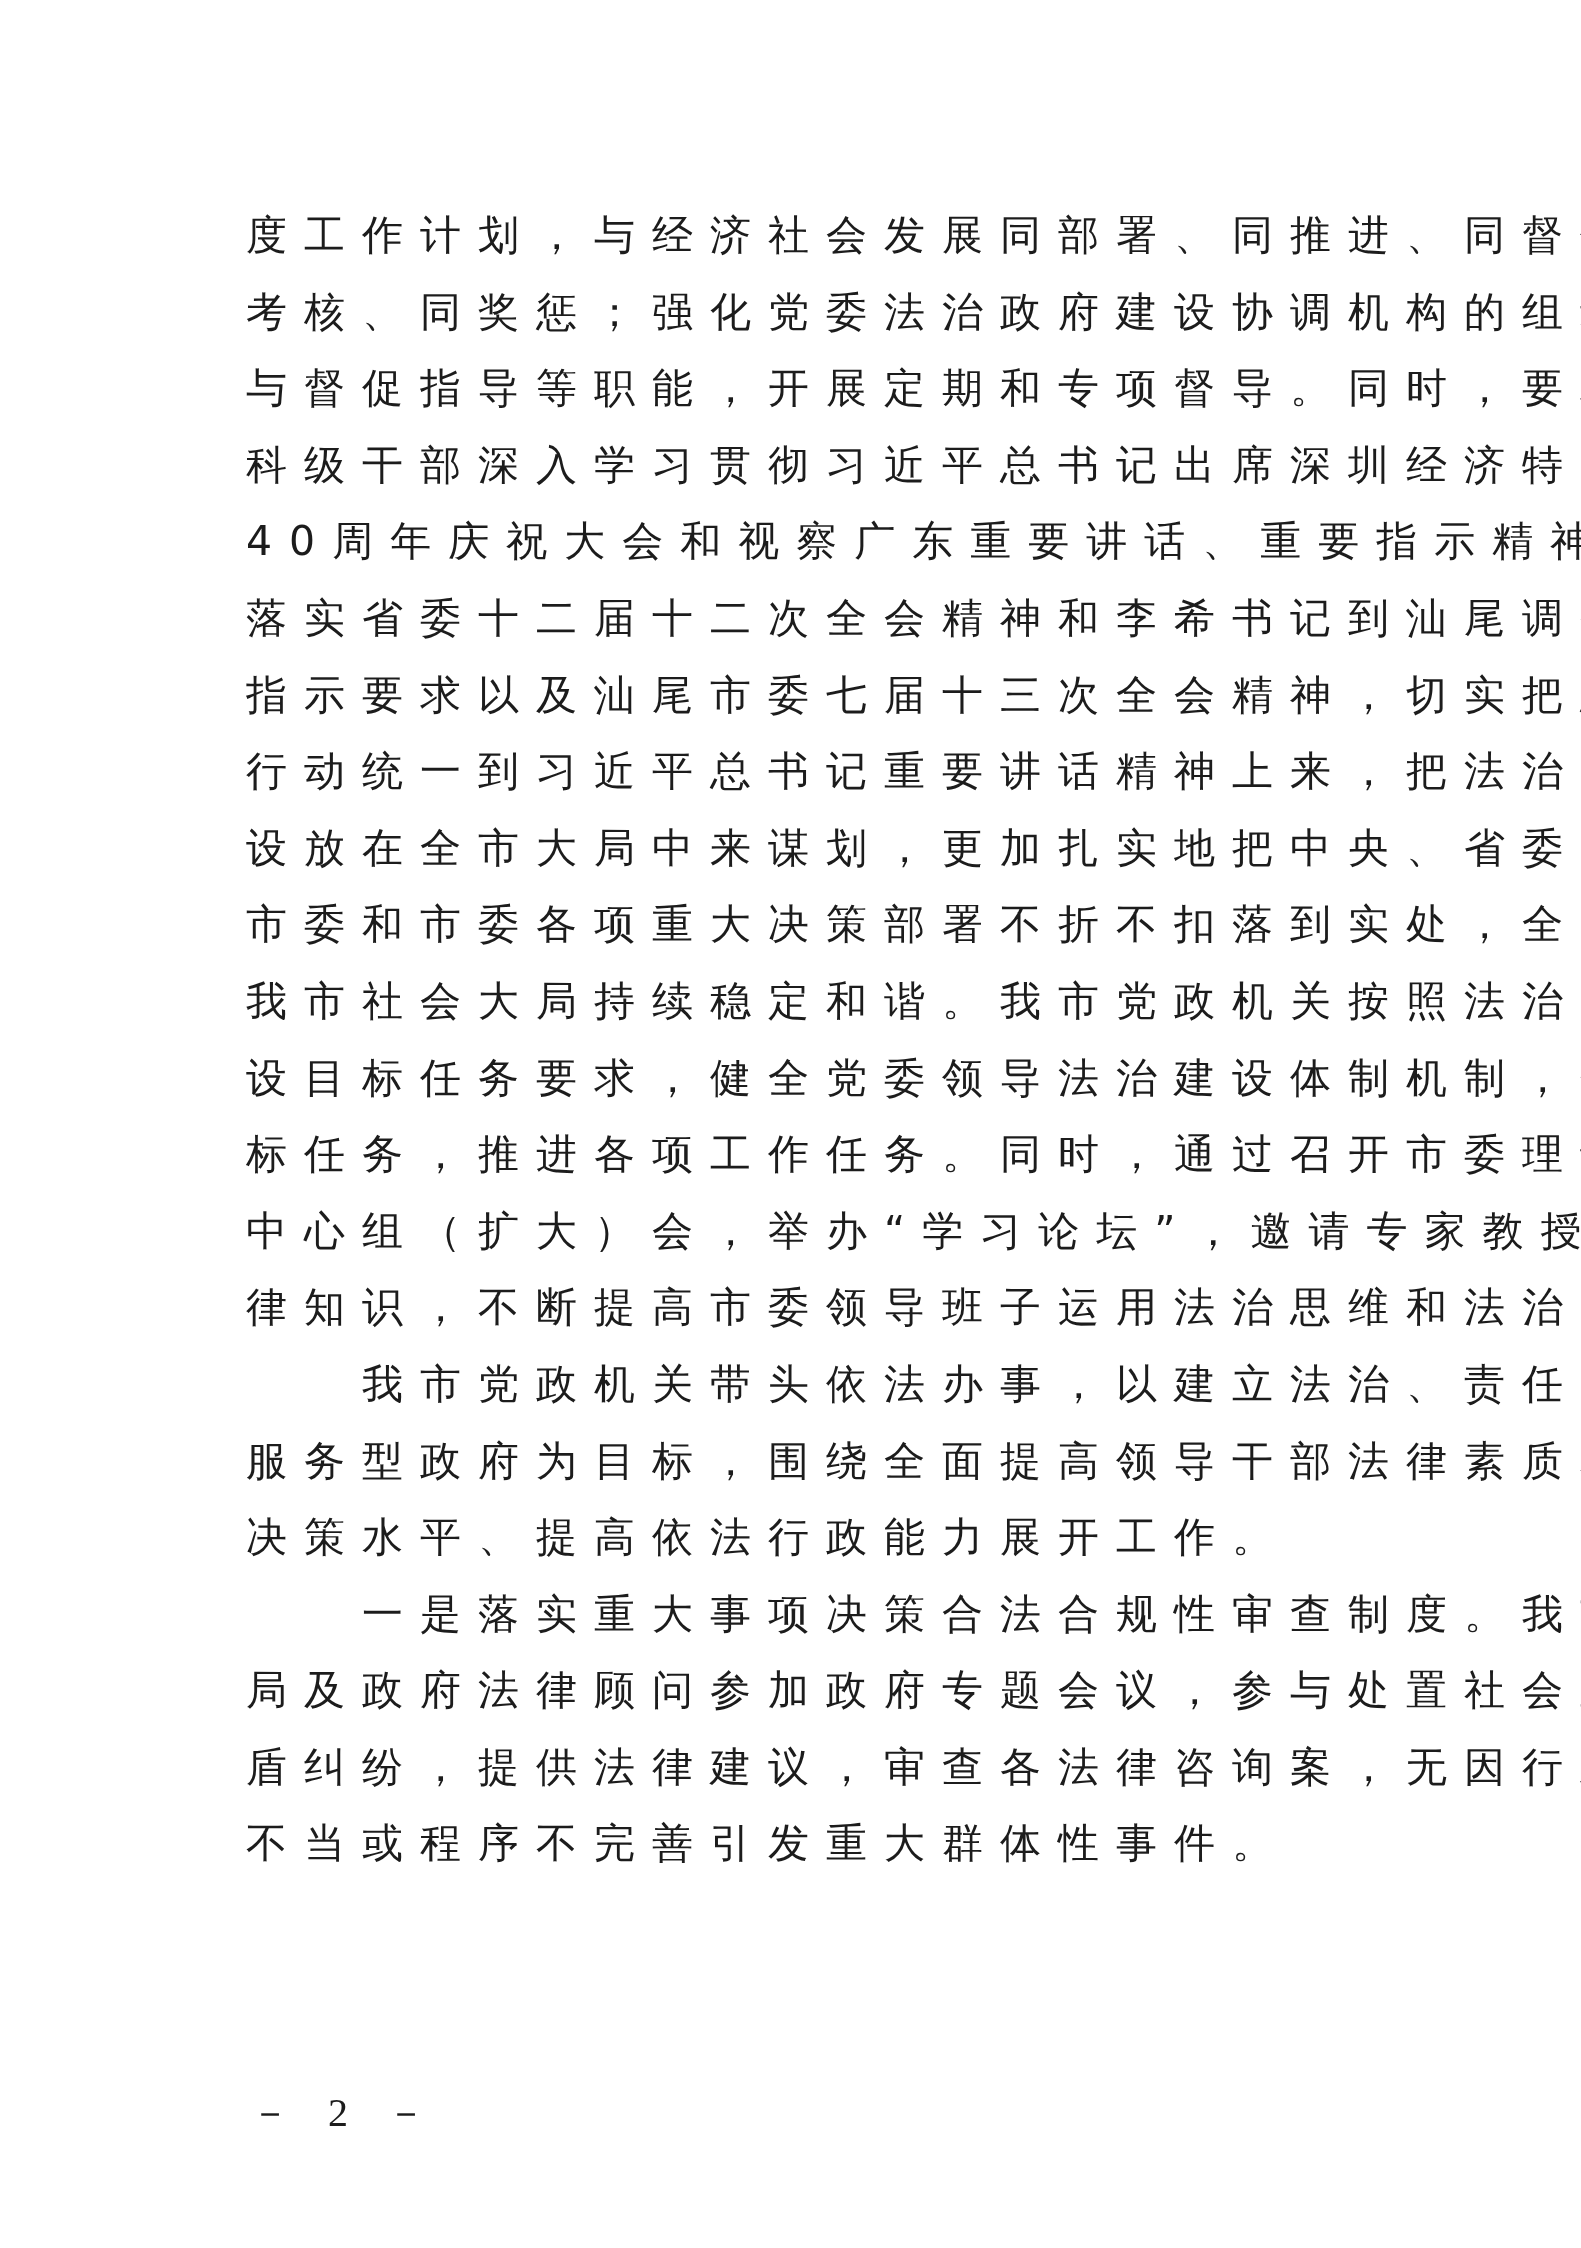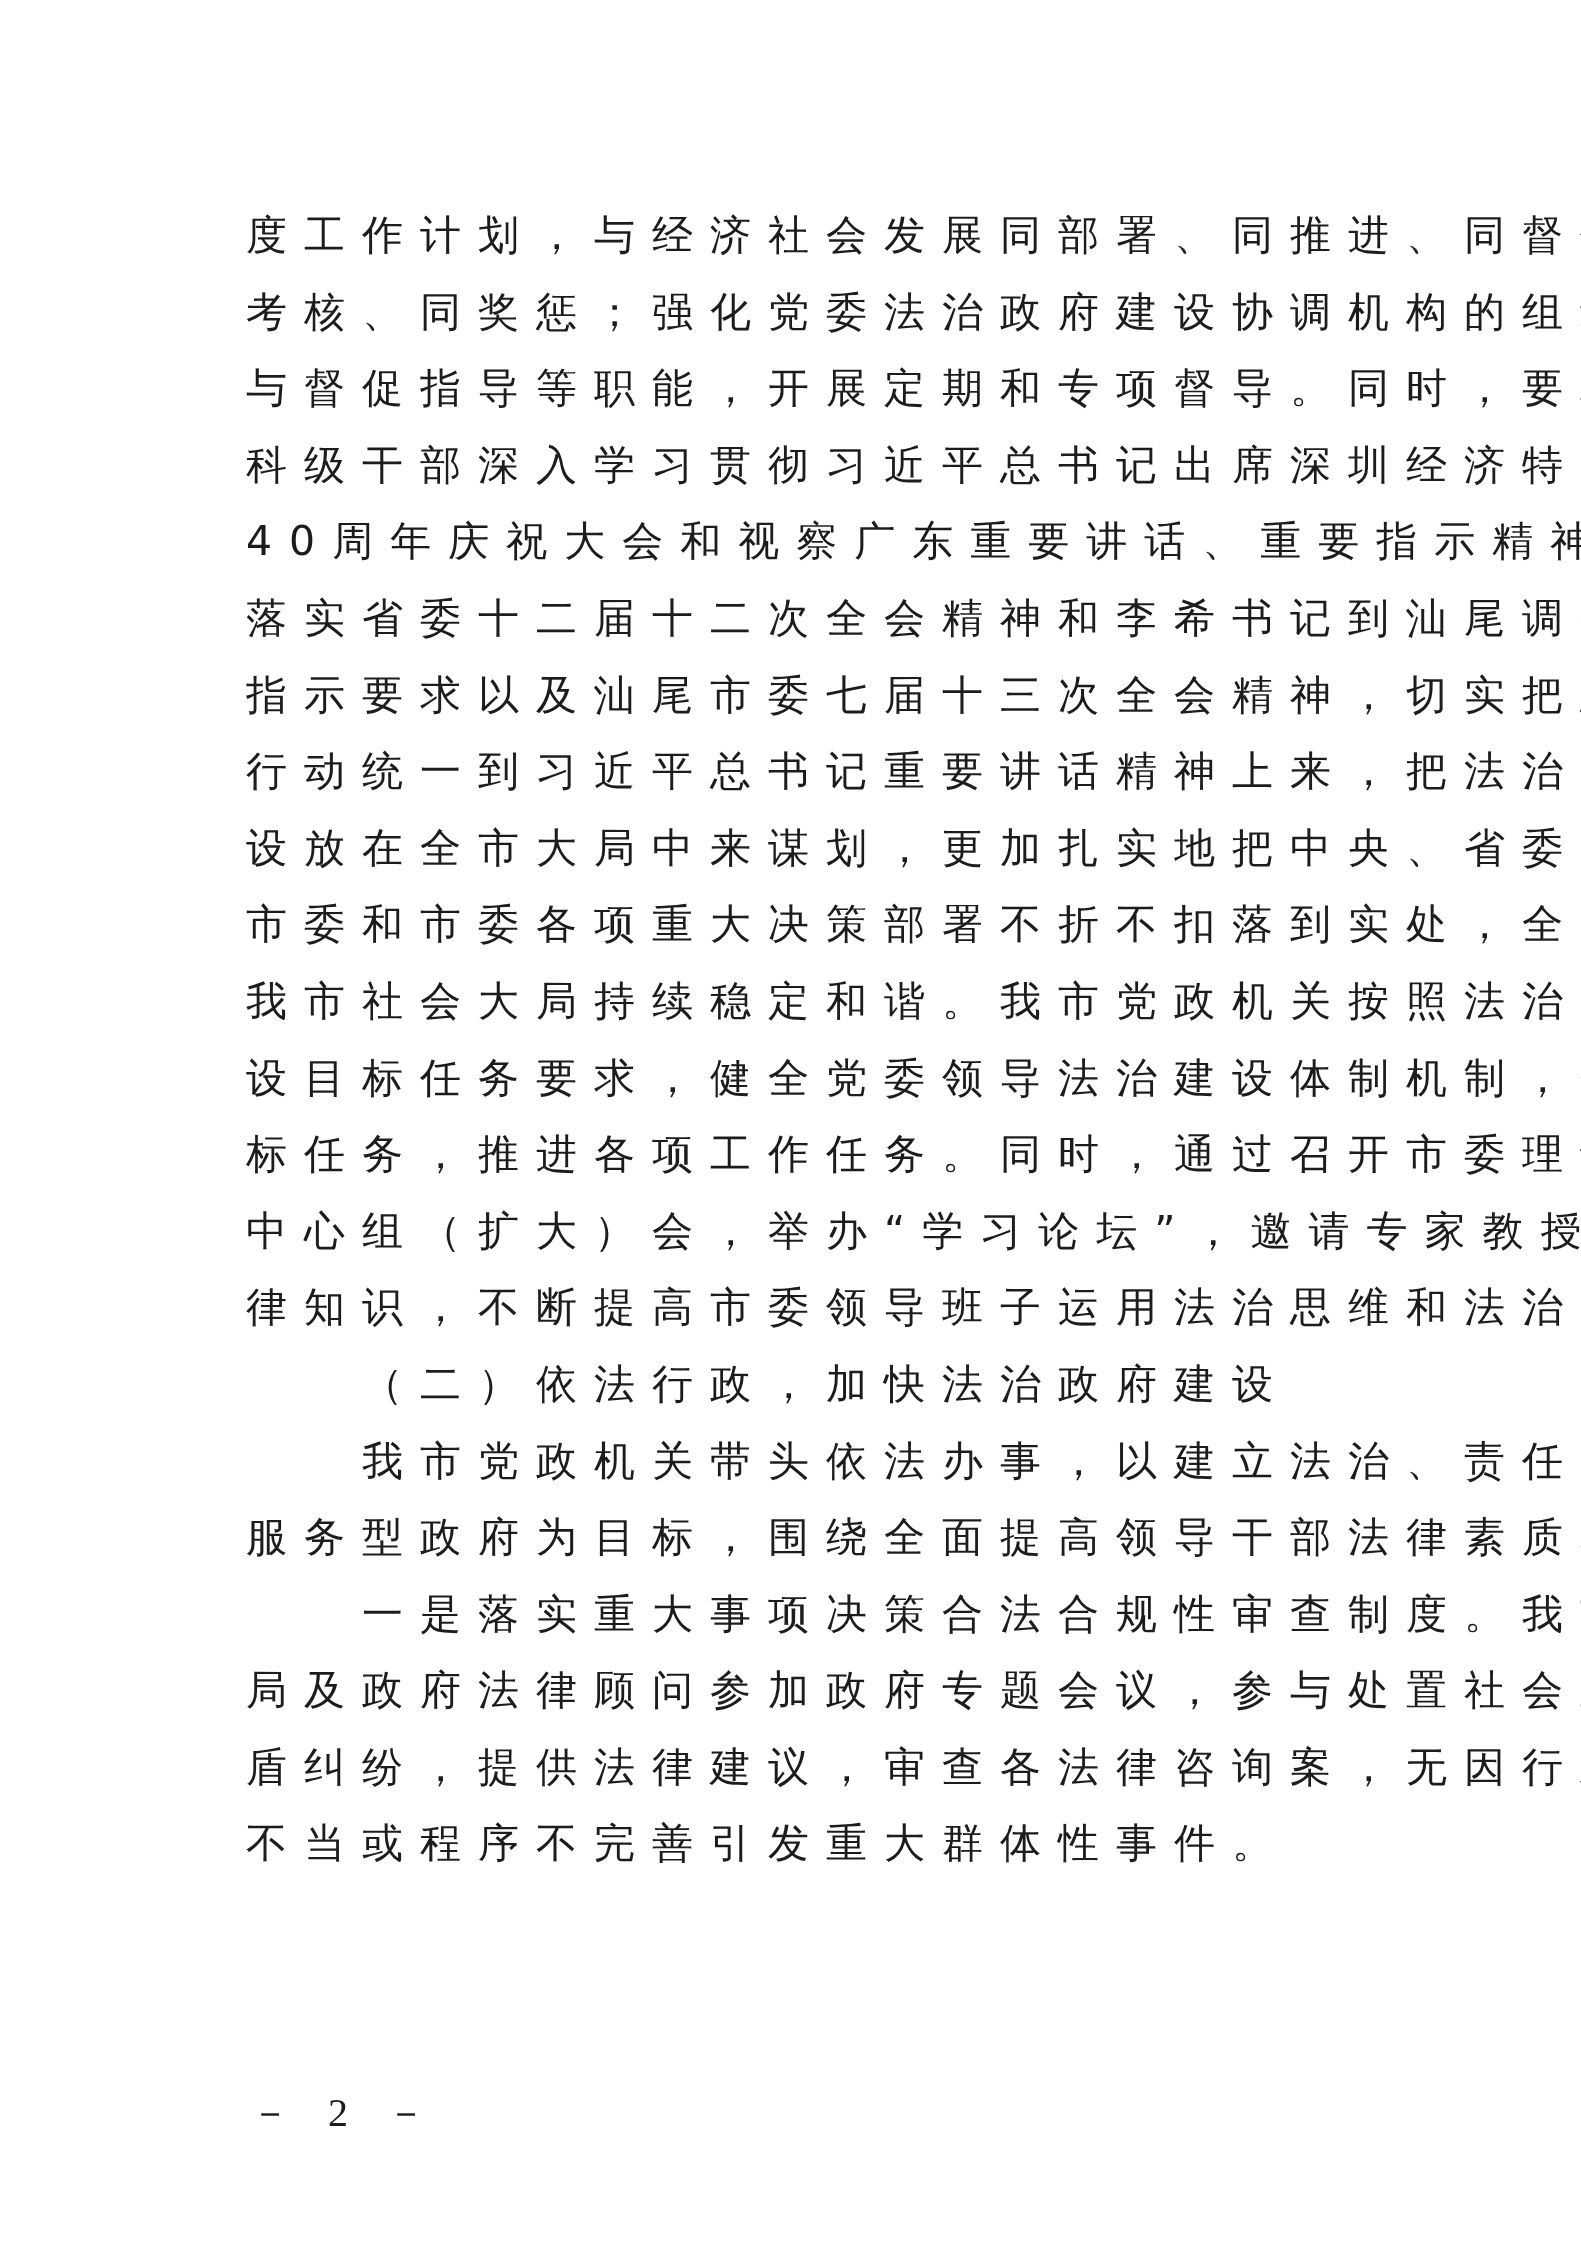--- a/index.html
+++ b/index.html
@@ -63,23 +63,23 @@
     <div class="line">落实省委十二届十二次全会精神和李希书记到汕尾调研时的</div>
     <div class="line">指示要求以及汕尾市委七届十三次全会精神，切实把思想和</div>
     <div class="line">行动统一到习近平总书记重要讲话精神上来，把法治陆丰建</div>
     <div class="line">设放在全市大局中来谋划，更加扎实地把中央、省委、汕尾</div>
     <div class="line">市委和市委各项重大决策部署不折不扣落到实处，全力维护</div>
     <div class="line">我市社会大局持续稳定和谐。我市党政机关按照法治陆丰建</div>
     <div class="line">设目标任务要求，健全党委领导法治建设体制机制，分解目</div>
     <div class="line">标任务，推进各项工作任务。同时，通过召开市委理论学习</div>
     <div class="line">中心组（扩大）会，举办“学习论坛”，邀请专家教授讲授法</div>
     <div class="line">律知识，不断提高市委领导班子运用法治思维和法治方式解</div>
-    <div class="line indent">（二）依法行政，加快法治政府建设</div>
     <div class="line indent">我市党政机关带头依法办事，以建立法治、责任、阳光、</div>
     <div class="line">服务型政府为目标，围绕全面提高领导干部法律素质和依法</div>
+    <div class="line">决策水平、提高依法行政能力展开工作。</div>
     <div class="line indent">一是落实重大事项决策合法合规性审查制度。我市司法</div>
     <div class="line">局及政府法律顾问参加政府专题会议，参与处置社会重大矛</div>
     <div class="line">盾纠纷，提供法律建议，审查各法律咨询案，无因行政决策</div>
     <div class="line">不当或程序不完善引发重大群体性事件。</div>
   </div>
 
   <div class="page-number">－ 2 －</div>
 </div>
 
 </body></html>

